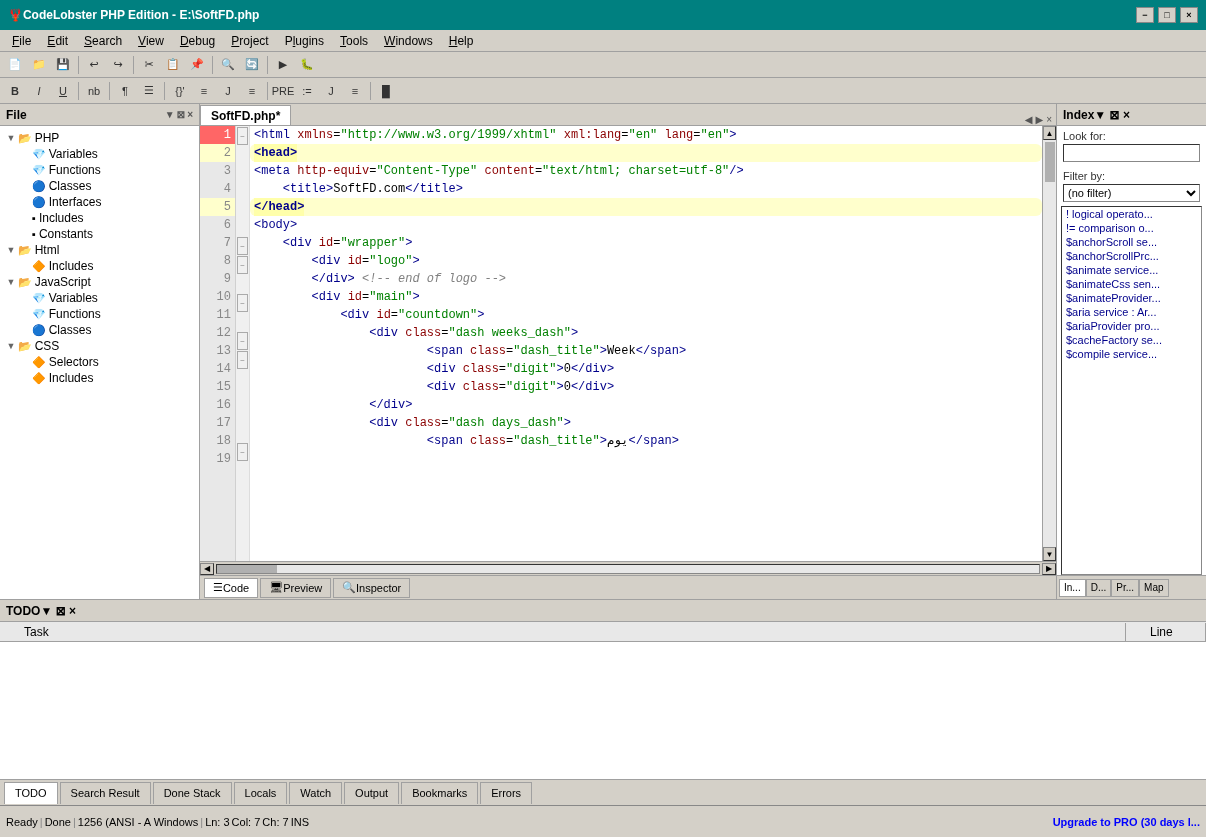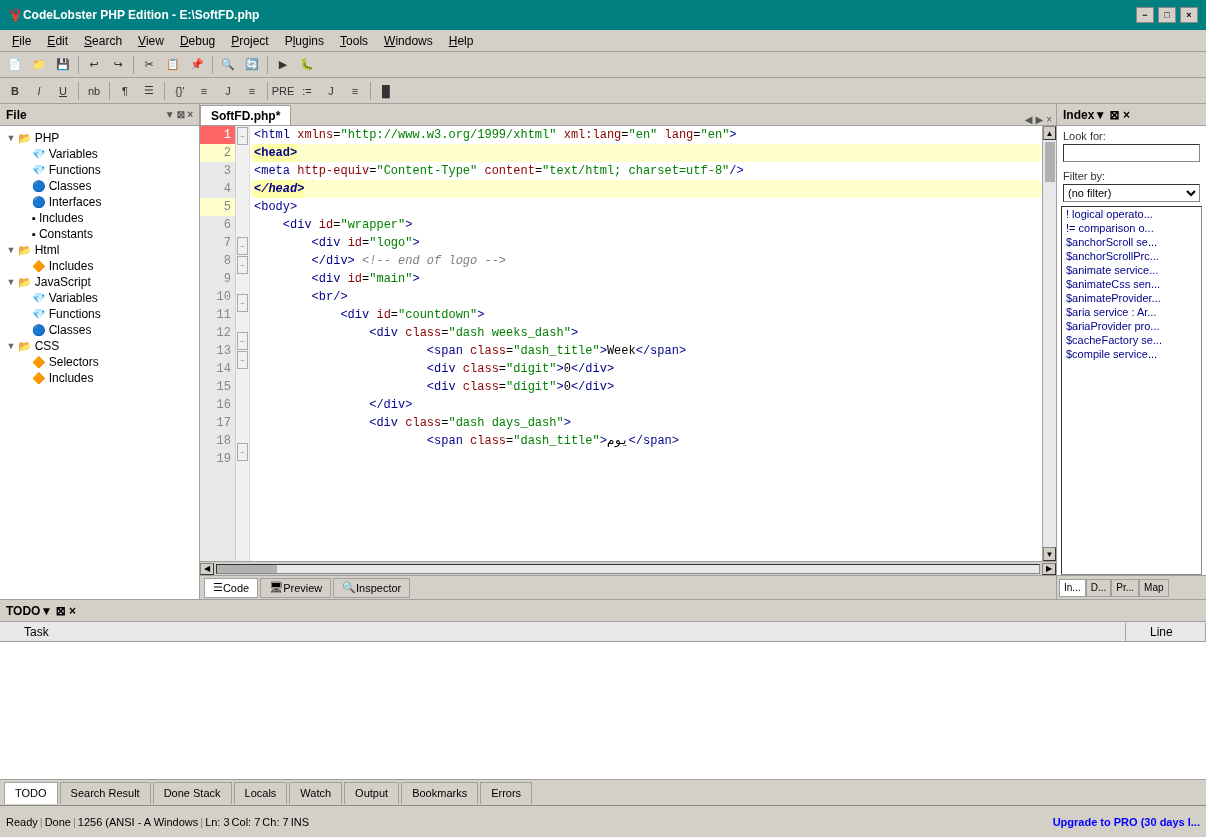--- a/index.html
+++ b/index.html
@@ -614,40 +614,40 @@
               <div class="code-lines" style="flex:1;">
                 <div class="code-line">
                   <span class="syn-tag">&lt;html</span><span> </span><span class="syn-attr">xmlns</span><span>=</span><span class="syn-string">"http://www.w3.org/1999/xhtml"</span><span> </span><span class="syn-attr">xml:lang</span><span>=</span><span class="syn-string">"en"</span><span> </span><span class="syn-attr">lang</span><span>=</span><span class="syn-string">"en"</span><span class="syn-tag">&gt;</span>
                 </div>
                 <div class="code-line highlighted">
                   <span style="background:#ffffaa;color:#00008B;font-weight:bold;">&lt;head&gt;</span>
                 </div>
                 <div class="code-line">
                   <span class="syn-tag">&lt;meta</span><span> </span><span class="syn-attr">http-equiv</span><span>=</span><span class="syn-string">"Content-Type"</span><span> </span><span class="syn-attr">content</span><span>=</span><span class="syn-string">"text/html; charset=utf-8"</span><span class="syn-tag">/&gt;</span>
                 </div>
+                <div class="code-line">
+                  <span>&nbsp;&nbsp;&nbsp;&nbsp;</span><span class="syn-tag">&lt;title&gt;</span><span>SoftFD.com</span><span class="syn-tag">&lt;/title&gt;</span>
+                </div>
                 <div class="code-line highlighted">
-                  <span style="background:#ffffaa;color:#00008B;font-weight:bold;font-style:italic;">&lt;/head&gt;</span>
+                  <span style="background:#ffffaa;color:#00008B;font-weight:bold;">&lt;/head&gt;</span>
                 </div>
                 <div class="code-line">
                   <span class="syn-tag">&lt;body&gt;</span>
                 </div>
                 <div class="code-line">
                   <span>&nbsp;&nbsp;&nbsp;&nbsp;</span><span class="syn-tag">&lt;div</span><span> </span><span class="syn-attr">id</span><span>=</span><span class="syn-string">"wrapper"</span><span class="syn-tag">&gt;</span>
                 </div>
                 <div class="code-line">
                   <span>&nbsp;&nbsp;&nbsp;&nbsp;&nbsp;&nbsp;&nbsp;&nbsp;</span><span class="syn-tag">&lt;div</span><span> </span><span class="syn-attr">id</span><span>=</span><span class="syn-string">"logo"</span><span class="syn-tag">&gt;</span>
                 </div>
                 <div class="code-line">
                   <span>&nbsp;&nbsp;&nbsp;&nbsp;&nbsp;&nbsp;&nbsp;&nbsp;</span><span class="syn-tag">&lt;/div&gt;</span><span> </span><span class="syn-comment">&lt;!-- end of logo --&gt;</span>
                 </div>
                 <div class="code-line">
                   <span>&nbsp;&nbsp;&nbsp;&nbsp;&nbsp;&nbsp;&nbsp;&nbsp;</span><span class="syn-tag">&lt;div</span><span> </span><span class="syn-attr">id</span><span>=</span><span class="syn-string">"main"</span><span class="syn-tag">&gt;</span>
-                </div>
-                <div class="code-line">
-                  <span>&nbsp;&nbsp;&nbsp;&nbsp;&nbsp;&nbsp;&nbsp;&nbsp;</span><span class="syn-tag">&lt;br/&gt;</span>
                 </div>
                 <div class="code-line">
                   <span>&nbsp;&nbsp;&nbsp;&nbsp;&nbsp;&nbsp;&nbsp;&nbsp;&nbsp;&nbsp;&nbsp;&nbsp;</span><span class="syn-tag">&lt;div</span><span> </span><span class="syn-attr">id</span><span>=</span><span class="syn-string">"countdown"</span><span class="syn-tag">&gt;</span>
                 </div>
                 <div class="code-line">
                   <span>&nbsp;&nbsp;&nbsp;&nbsp;&nbsp;&nbsp;&nbsp;&nbsp;&nbsp;&nbsp;&nbsp;&nbsp;&nbsp;&nbsp;&nbsp;&nbsp;</span><span class="syn-tag">&lt;div</span><span> </span><span class="syn-attr">class</span><span>=</span><span class="syn-string">"dash weeks_dash"</span><span class="syn-tag">&gt;</span>
                 </div>
                 <div class="code-line">
                   <span>&nbsp;&nbsp;&nbsp;&nbsp;&nbsp;&nbsp;&nbsp;&nbsp;&nbsp;&nbsp;&nbsp;&nbsp;&nbsp;&nbsp;&nbsp;&nbsp;&nbsp;&nbsp;&nbsp;&nbsp;&nbsp;&nbsp;&nbsp;&nbsp;</span><span class="syn-tag">&lt;span</span><span> </span><span class="syn-attr">class</span><span>=</span><span class="syn-string">"dash_title"</span><span class="syn-tag">&gt;</span><span>Week</span><span class="syn-tag">&lt;/span&gt;</span>
                 </div>

